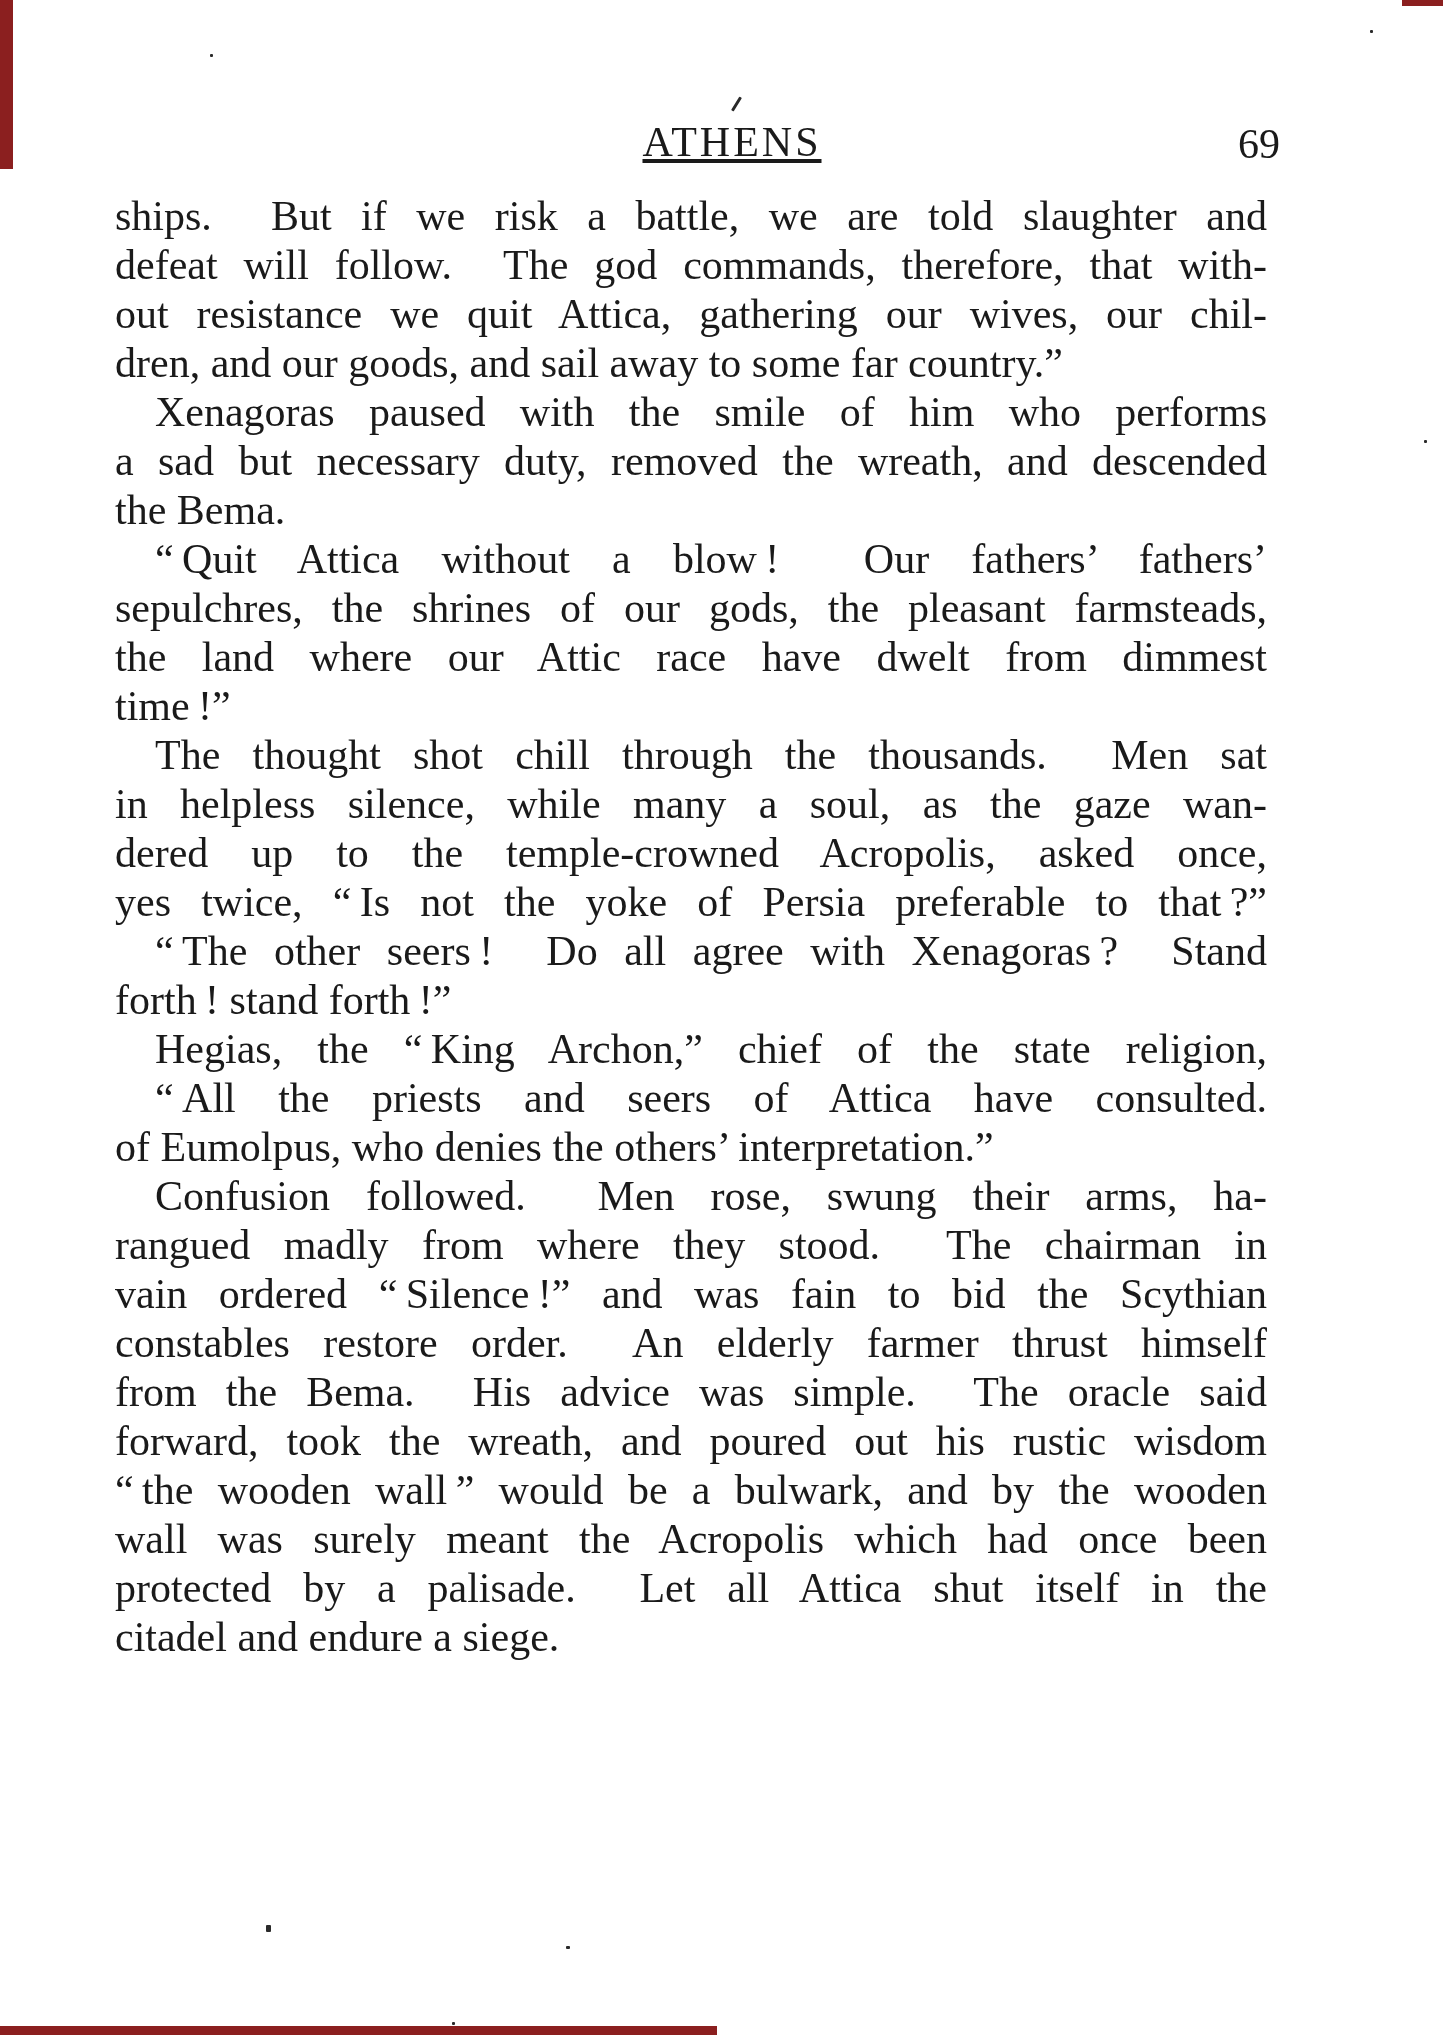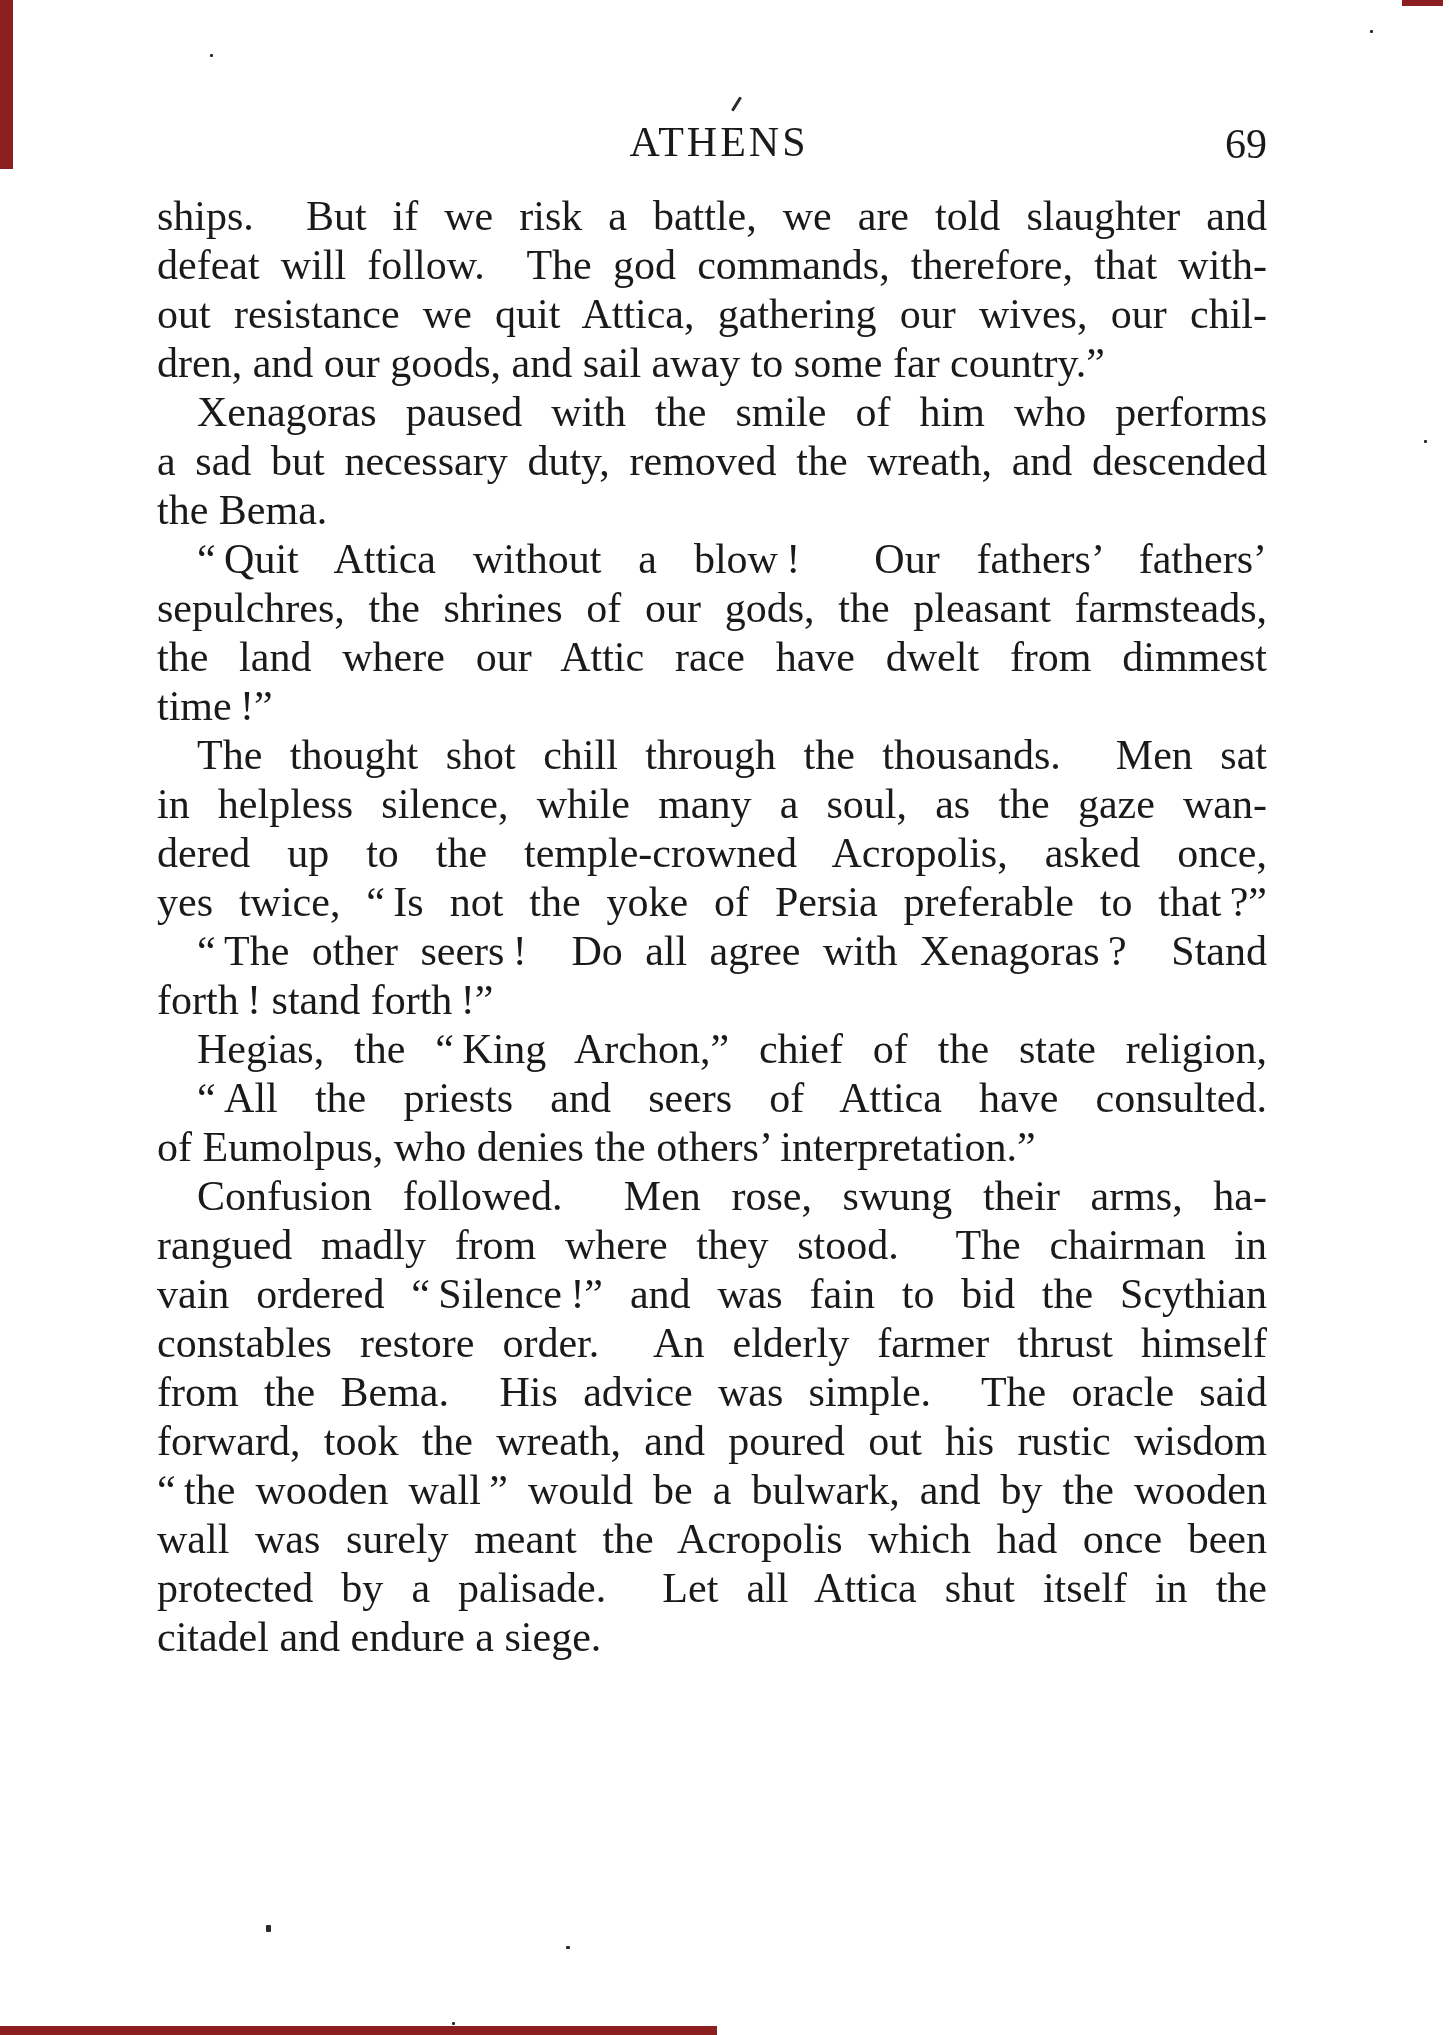--- a/index.html
+++ b/index.html
@@ -6,21 +6,21 @@
   .page{
     position:relative;
     width:1449px;height:2035px;
     background:#ffffff;
     overflow:hidden;
     font-family:"Liberation Serif","DejaVu Serif",serif;
     color:#1a1a1a;
   }
   .header{
     position:absolute;
-    top:116px;left:115px;width:1152px;height:56px;
+    top:116px;left:128px;width:1152px;height:56px;text-decoration:underline;
   }
   .title{
     position:relative;
     left:28px;
     text-align:center;
     font-size:42px;
     letter-spacing:3px;
     line-height:52px;
   }
   .pagenum{
@@ -34,21 +34,20 @@
     top:192px;left:115px;width:1152px;
   }
   .line{
     font-size:42px;
     line-height:49px;
     height:49px;
     text-align:justify;
     text-align-last:justify;
     text-justify:inter-word;
     white-space:pre-wrap;
-    margin-left:42px;
   }
   .line.noj{
     text-align:right;
     text-align-last:left;
   }
   .line.ind{
     text-indent:40px;
   }
   .edge{
     position:absolute;

